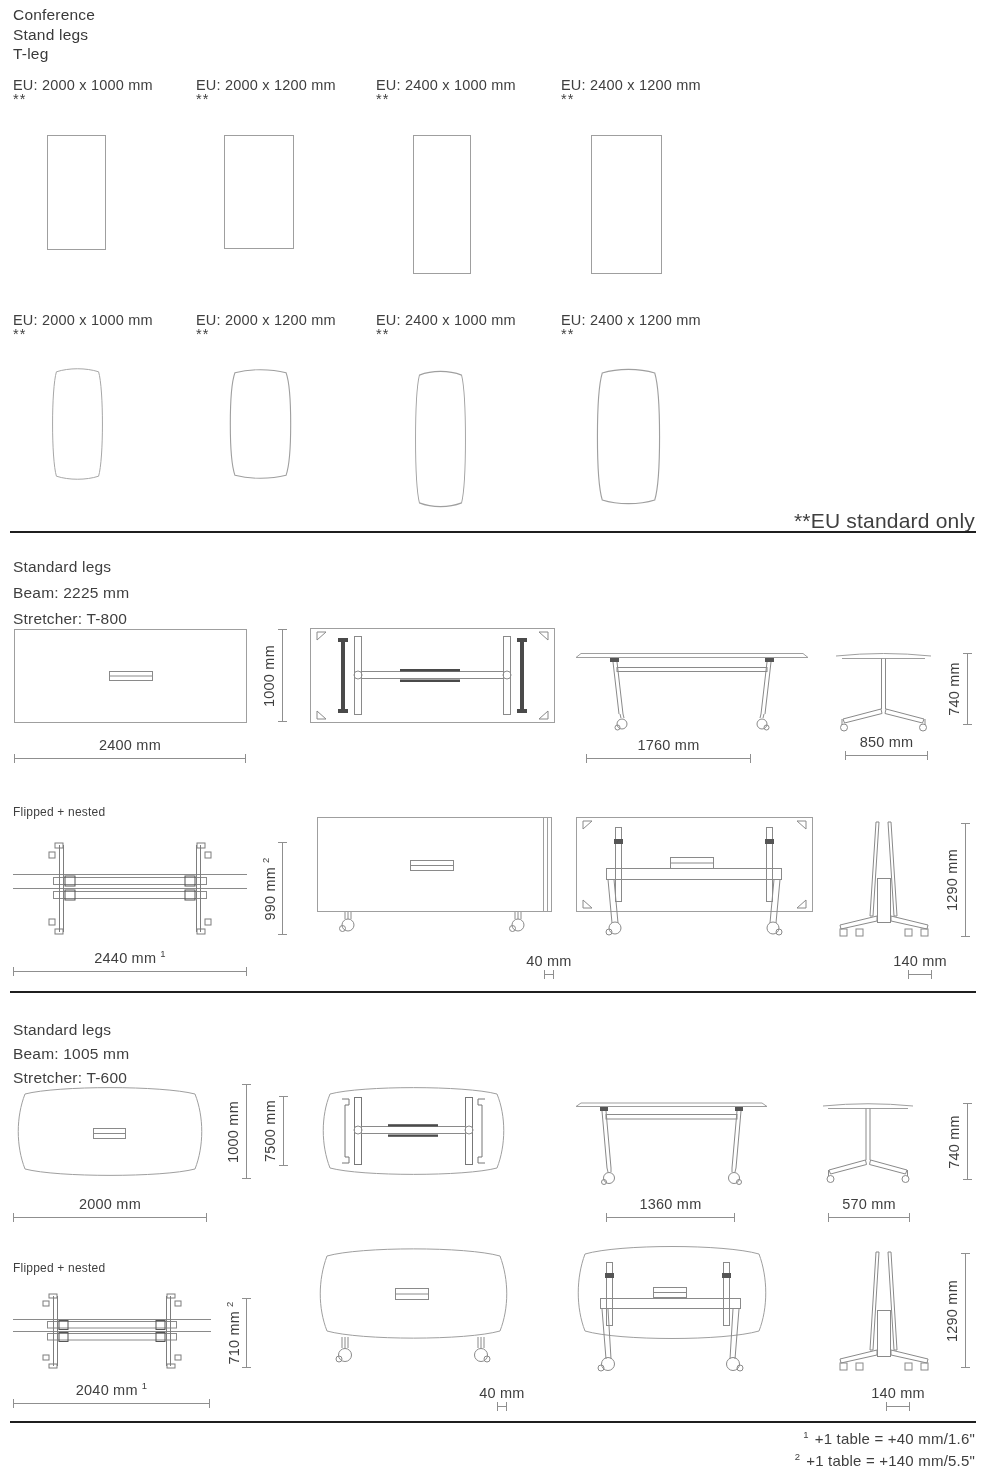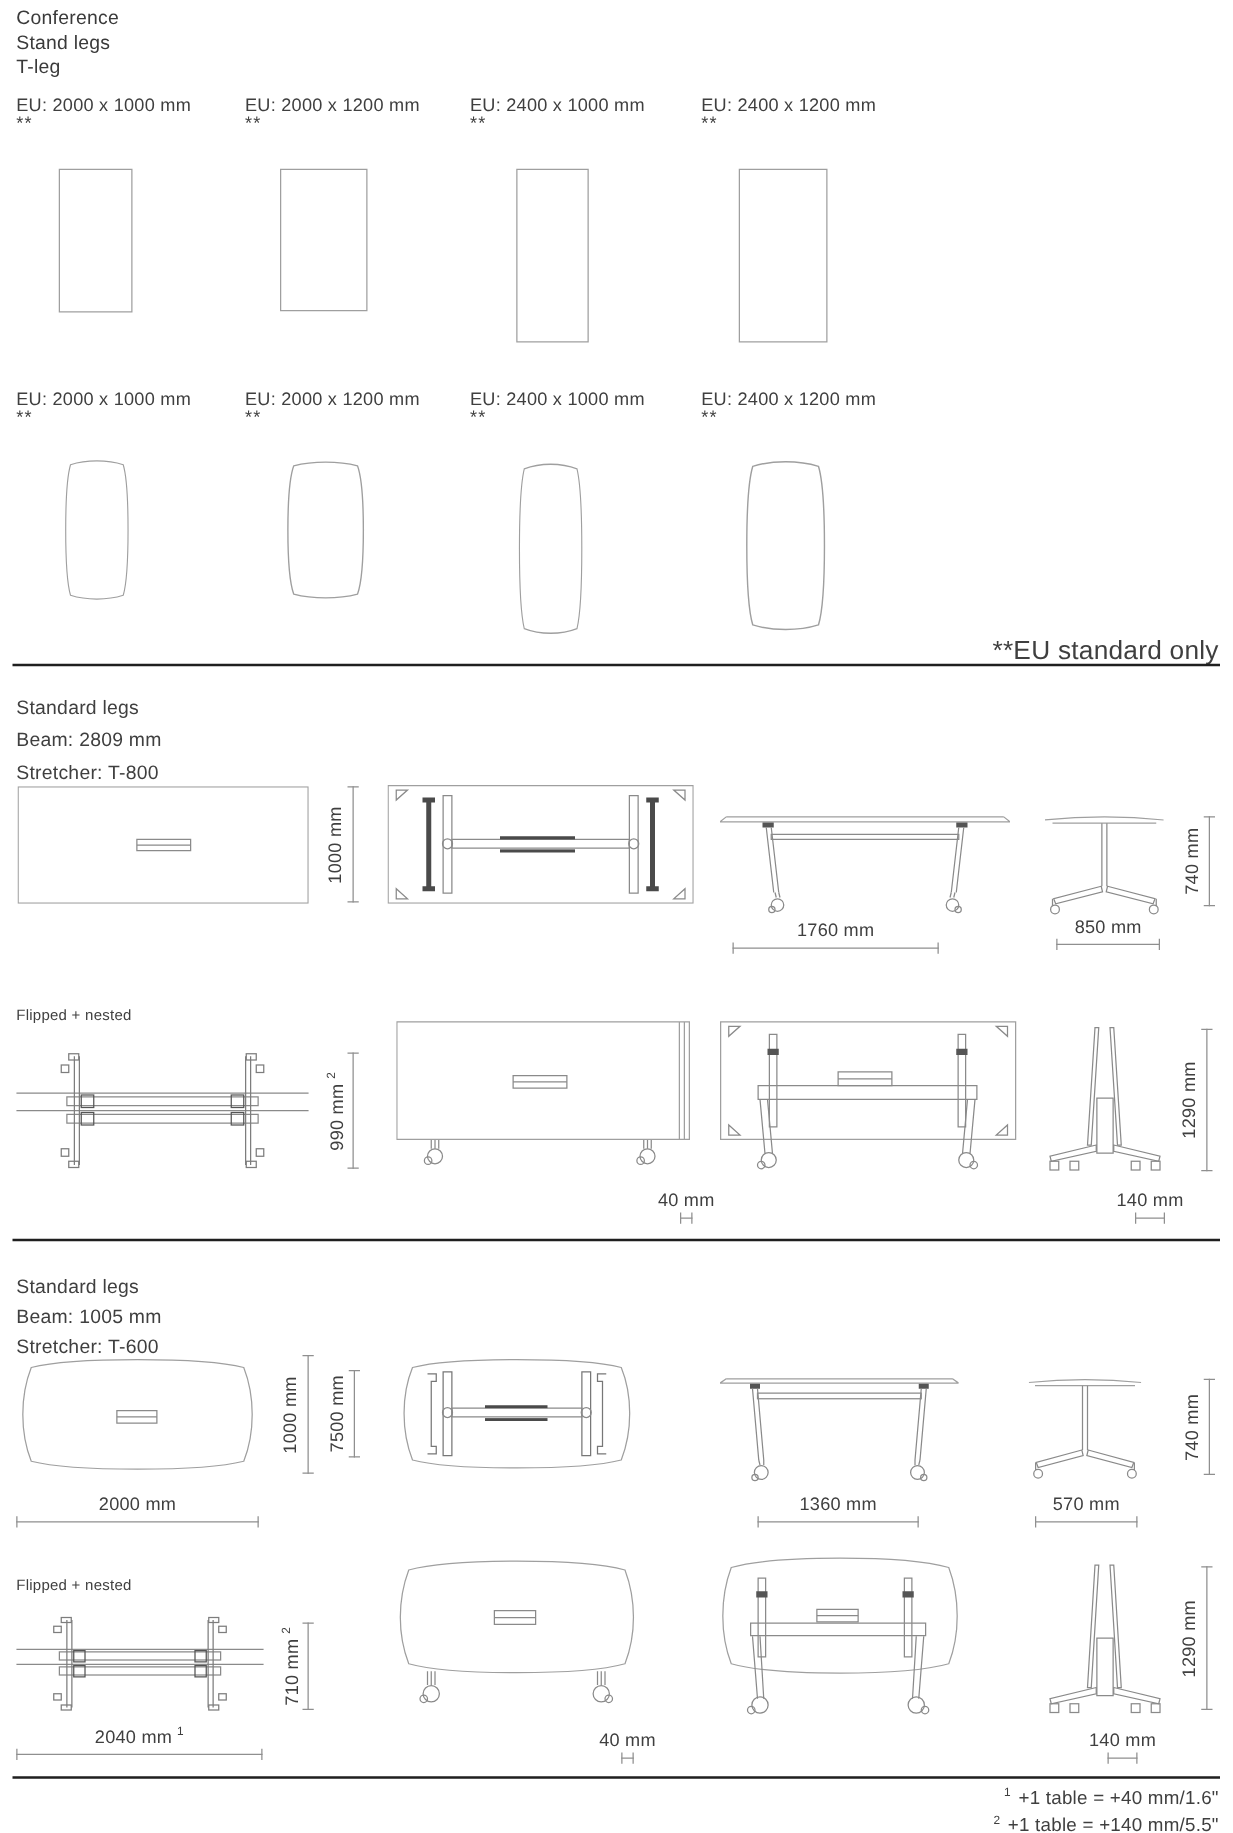--- a/index.html
+++ b/index.html
@@ -97,29 +97,33 @@
   </svg>
   <svg class="d" style="left:593px;top:366px" width="71" height="141" viewBox="0 0 100 200" preserveAspectRatio="none">
     <path d="M13 10 C35 3 65 3 87 10 C96 40 96 160 87 190 C65 197 35 197 13 190 C4 160 4 40 13 10 Z" fill="none" stroke="#9f9f9f" stroke-width="1.6"></path>
   </svg>
 
   <div class="abs eunote" style="right:11px;top:509px;text-align:right">**EU standard only</div>
   <div class="divider" style="top:531px"></div>
 
   <div class="abs sech" style="left:13px;top:554px">
     <div>Standard legs</div>
-    <div>Beam: 2809 mm</div>
+    <div>Beam: 2225 mm</div>
     <div>Stretcher: T-800</div>
   </div>
 
   <svg class="d" style="left:14px;top:629px" width="233" height="94">
     <rect x="0.5" y="0.5" width="232" height="93" fill="none" stroke="#9f9f9f"></rect>
     <rect x="95.5" y="42.5" width="43" height="9" fill="none" stroke="#8a8a8a"></rect>
     <line x1="95.5" y1="47" x2="138.5" y2="47" stroke="#8a8a8a"></line>
   </svg>
+  <div class="hdim" style="left:14px;top:733px;width:232px">
+    <div class="dlbl">2400 mm</div>
+    <div class="hline"></div>
+  </div>
   <div class="vdim" style="left:255px;top:629px;width:28px;height:93px">
     <div class="vline"></div>
     <div class="vlbl"><span>1000 mm</span></div>
   </div>
 
   <svg class="d" style="left:310px;top:628px" width="245" height="95">
     <rect x="0.5" y="0.5" width="244" height="94" fill="none" stroke="#9f9f9f"></rect>
     <path d="M7 4 h9 l-9 8 z" fill="none" stroke="#8a8a8a"></path>
     <path d="M238 4 h-9 l9 8 z" fill="none" stroke="#8a8a8a"></path>
     <path d="M7 91 h9 l-9 -8 z" fill="none" stroke="#8a8a8a"></path>
@@ -190,20 +194,24 @@
     <rect x="52" y="36" width="10" height="10" fill="none" stroke="#555"></rect>
     <rect x="52" y="50" width="10" height="10" fill="none" stroke="#555"></rect>
     <path d="M183.5 5 V92 M187.5 5 V92" stroke="#7d7d7d"></path>
     <rect x="184" y="3" width="8" height="5" fill="none" stroke="#7d7d7d"></rect>
     <rect x="184" y="89" width="8" height="5" fill="none" stroke="#7d7d7d"></rect>
     <rect x="192" y="12" width="6" height="6" fill="none" stroke="#7d7d7d"></rect>
     <rect x="192" y="79" width="6" height="6" fill="none" stroke="#7d7d7d"></rect>
     <rect x="172" y="36" width="10" height="10" fill="none" stroke="#555"></rect>
     <rect x="172" y="50" width="10" height="10" fill="none" stroke="#555"></rect>
   </svg>
+  <div class="hdim" style="left:13px;top:946px;width:234px">
+    <div class="dlbl"><span>2440 mm</span><sup class="sp">1</sup></div>
+    <div class="hline"></div>
+  </div>
   <div class="vdim" style="left:255px;top:842px;width:28px;height:93px">
     <div class="vline"></div>
     <div class="vlbl"><span>990 mm</span><sup class="sp">2</sup></div>
   </div>
 
   <svg class="d" style="left:317px;top:815px" width="236" height="122">
     <rect x="0.5" y="2.5" width="234" height="94" fill="none" stroke="#9f9f9f"></rect>
     <path d="M226.5 2.5 V96.5 M230.5 2.5 V96.5" stroke="#9f9f9f"></path>
     <rect x="93.5" y="45.5" width="43" height="10" fill="none" stroke="#8a8a8a"></rect>
     <line x1="93.5" y1="50.5" x2="136.5" y2="50.5" stroke="#8a8a8a"></line>

